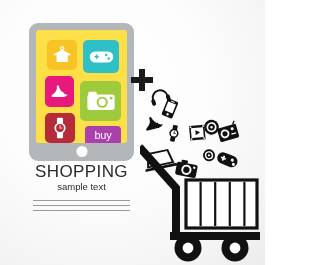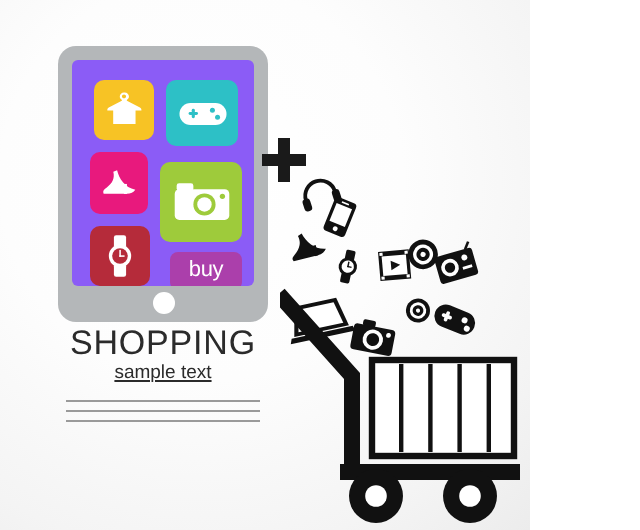--- a/index.html
+++ b/index.html
@@ -30,21 +30,21 @@
     background: #b4b7b9;
     border-radius: 9px;
     box-sizing: border-box;
   }
   #tablet-screen {
     position: absolute;
     left: 7px;
     top: 7px;
     width: 91px;
     height: 113px;
-    background: #8b5cf6;
+    background: #fde047;
     border-radius: 3px;
     overflow: hidden;
   }
   #home-button {
     position: absolute;
     left: 50%;
     transform: translateX(-50%);
     bottom: 4px;
     width: 11px;
     height: 11px;
@@ -114,21 +114,20 @@
     letter-spacing: 0.4px;
     line-height: 1.02;
     white-space: nowrap;
   }
   #caption-subtitle {
     font-size: 9.5px;
     color: #2b2b2b;
     font-family: "Liberation Sans", sans-serif;
     line-height: 1.25;
     margin-top: 1px;
-    text-decoration: underline;
   }
   #caption-rules {
     margin-top: 7px;
     padding: 0 4px;
   }
   .rule {
     height: 1px;
     background: #9a9a9a;
     margin-bottom: 4px;
   }

